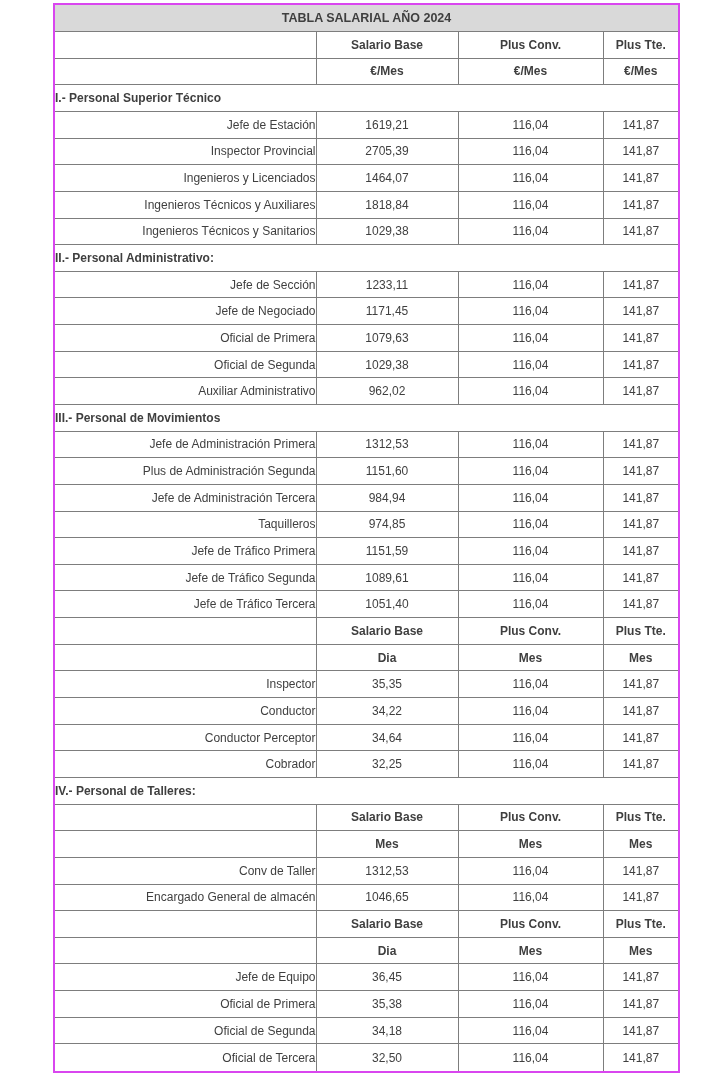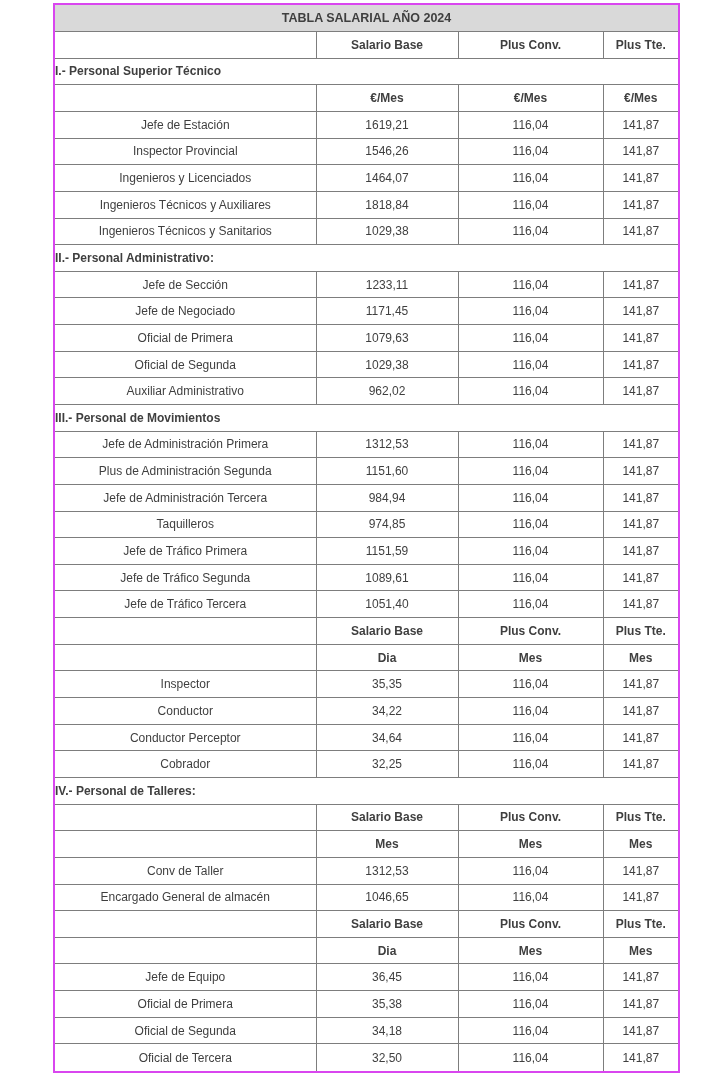--- a/index.html
+++ b/index.html
@@ -17,21 +17,21 @@
   #salary-table td{
     border:1px solid #7d7d7d;
     padding:0;overflow:hidden;white-space:nowrap;
     vertical-align:middle;
   }
   .title-cell{
     background:#d9d9d9;
     font-weight:bold;text-align:center;font-size:12.5px;
   }
   .section-cell{font-weight:bold;text-align:left;padding-left:9px;}
-  .label-cell{text-align:center;padding-left:9px;}
+  .label-cell{text-align:right;padding-left:9px;}
   .num-cell{text-align:center;}
   .head-cell{font-weight:bold;text-align:center;}
   .empty-cell{}
 </style>
 </head>
 <body>
 
 <table id="salary-table">
   <colgroup>
     <col id="col-0" style="width: 262px;">
@@ -44,37 +44,37 @@
       <td class="title-cell" colspan="4">TABLA SALARIAL AÑO 2024</td>
     </tr>
 
   <tr>
         <td class="empty-cell"></td>
         <td class="head-cell">Salario Base</td>
         <td class="head-cell">Plus Conv.</td>
         <td class="head-cell">Plus Tte.</td>
       </tr>
       <tr>
-        <td class="section-cell" colspan="4">I.- Personal Superior Técnico</td>
-      </tr>
-      <tr>
         <td class="empty-cell"></td>
         <td class="head-cell">€/Mes</td>
         <td class="head-cell">€/Mes</td>
         <td class="head-cell">€/Mes</td>
       </tr>
       <tr>
+        <td class="section-cell" colspan="4">I.- Personal Superior Técnico</td>
+      </tr>
+      <tr>
         <td class="label-cell">Jefe de Estación</td>
         <td class="num-cell">1619,21</td>
         <td class="num-cell">116,04</td>
         <td class="num-cell">141,87</td>
       </tr>
       <tr>
         <td class="label-cell">Inspector Provincial</td>
-        <td class="num-cell">1546,26</td>
+        <td class="num-cell">2705,39</td>
         <td class="num-cell">116,04</td>
         <td class="num-cell">141,87</td>
       </tr>
       <tr>
         <td class="label-cell">Ingenieros y Licenciados</td>
         <td class="num-cell">1464,07</td>
         <td class="num-cell">116,04</td>
         <td class="num-cell">141,87</td>
       </tr>
       <tr>

